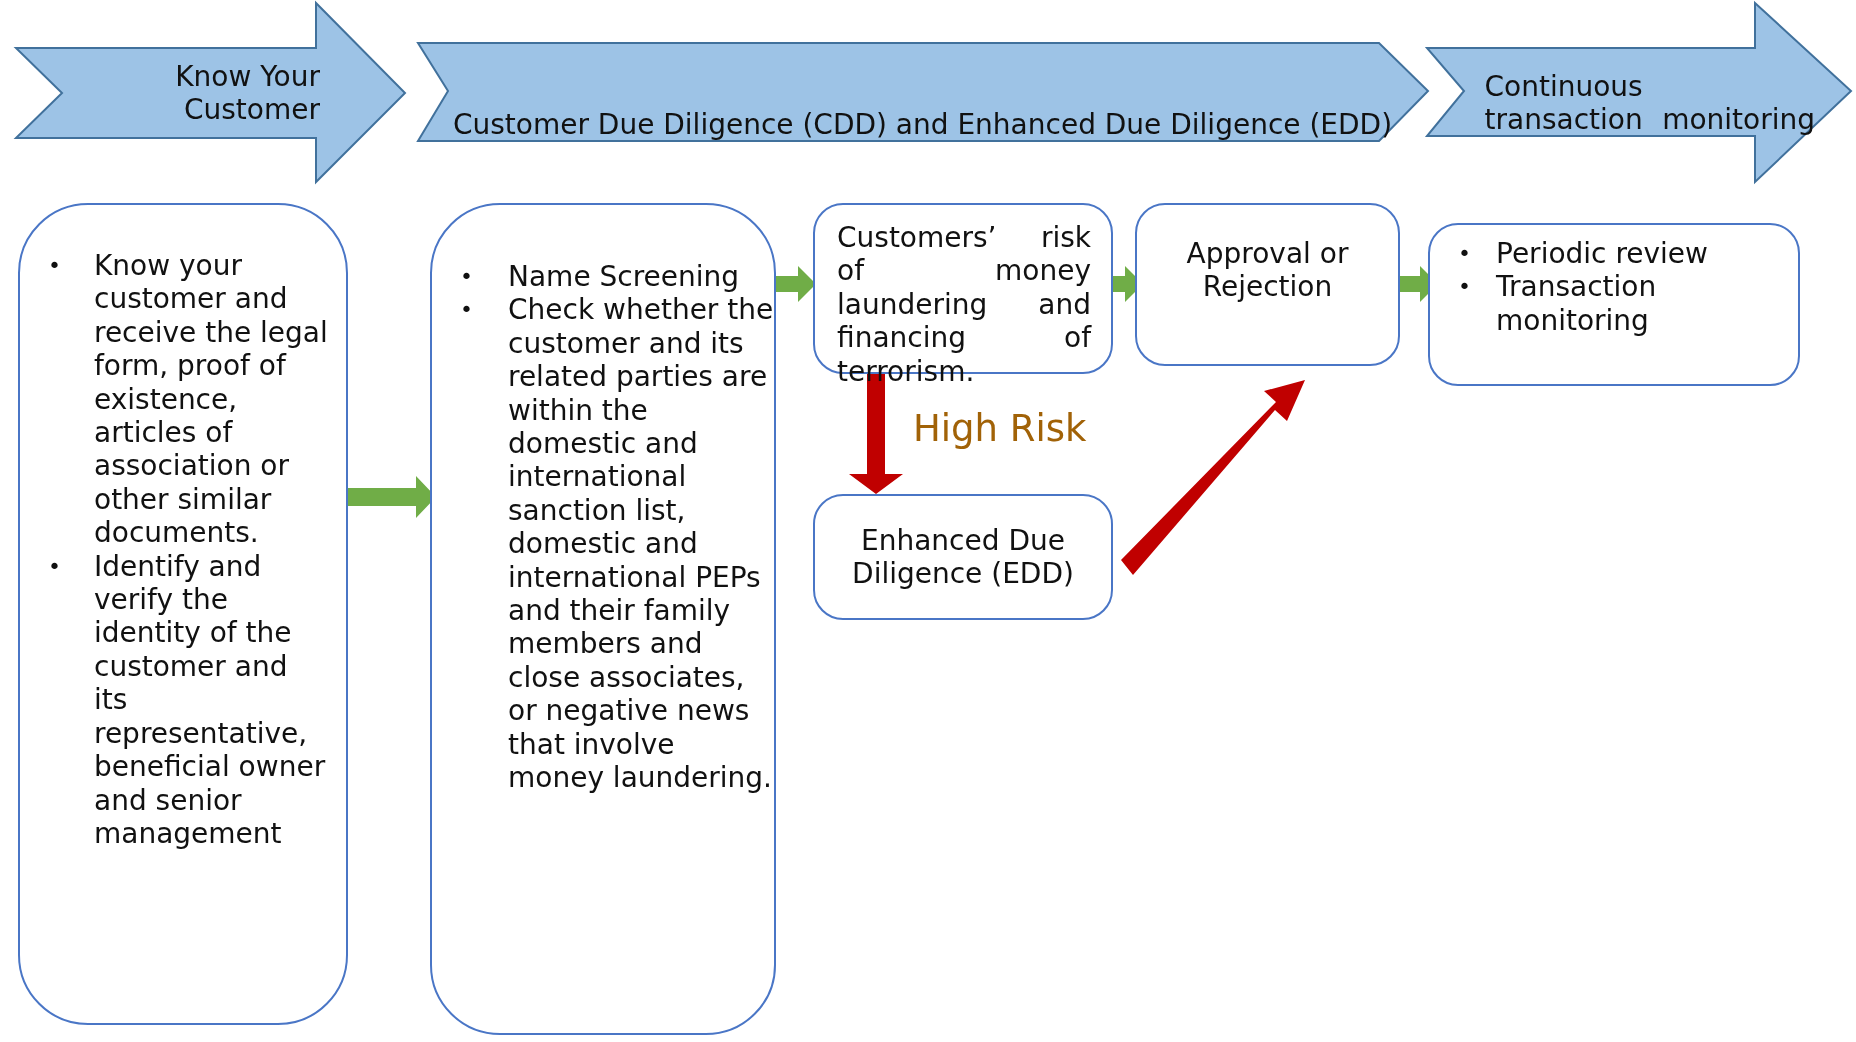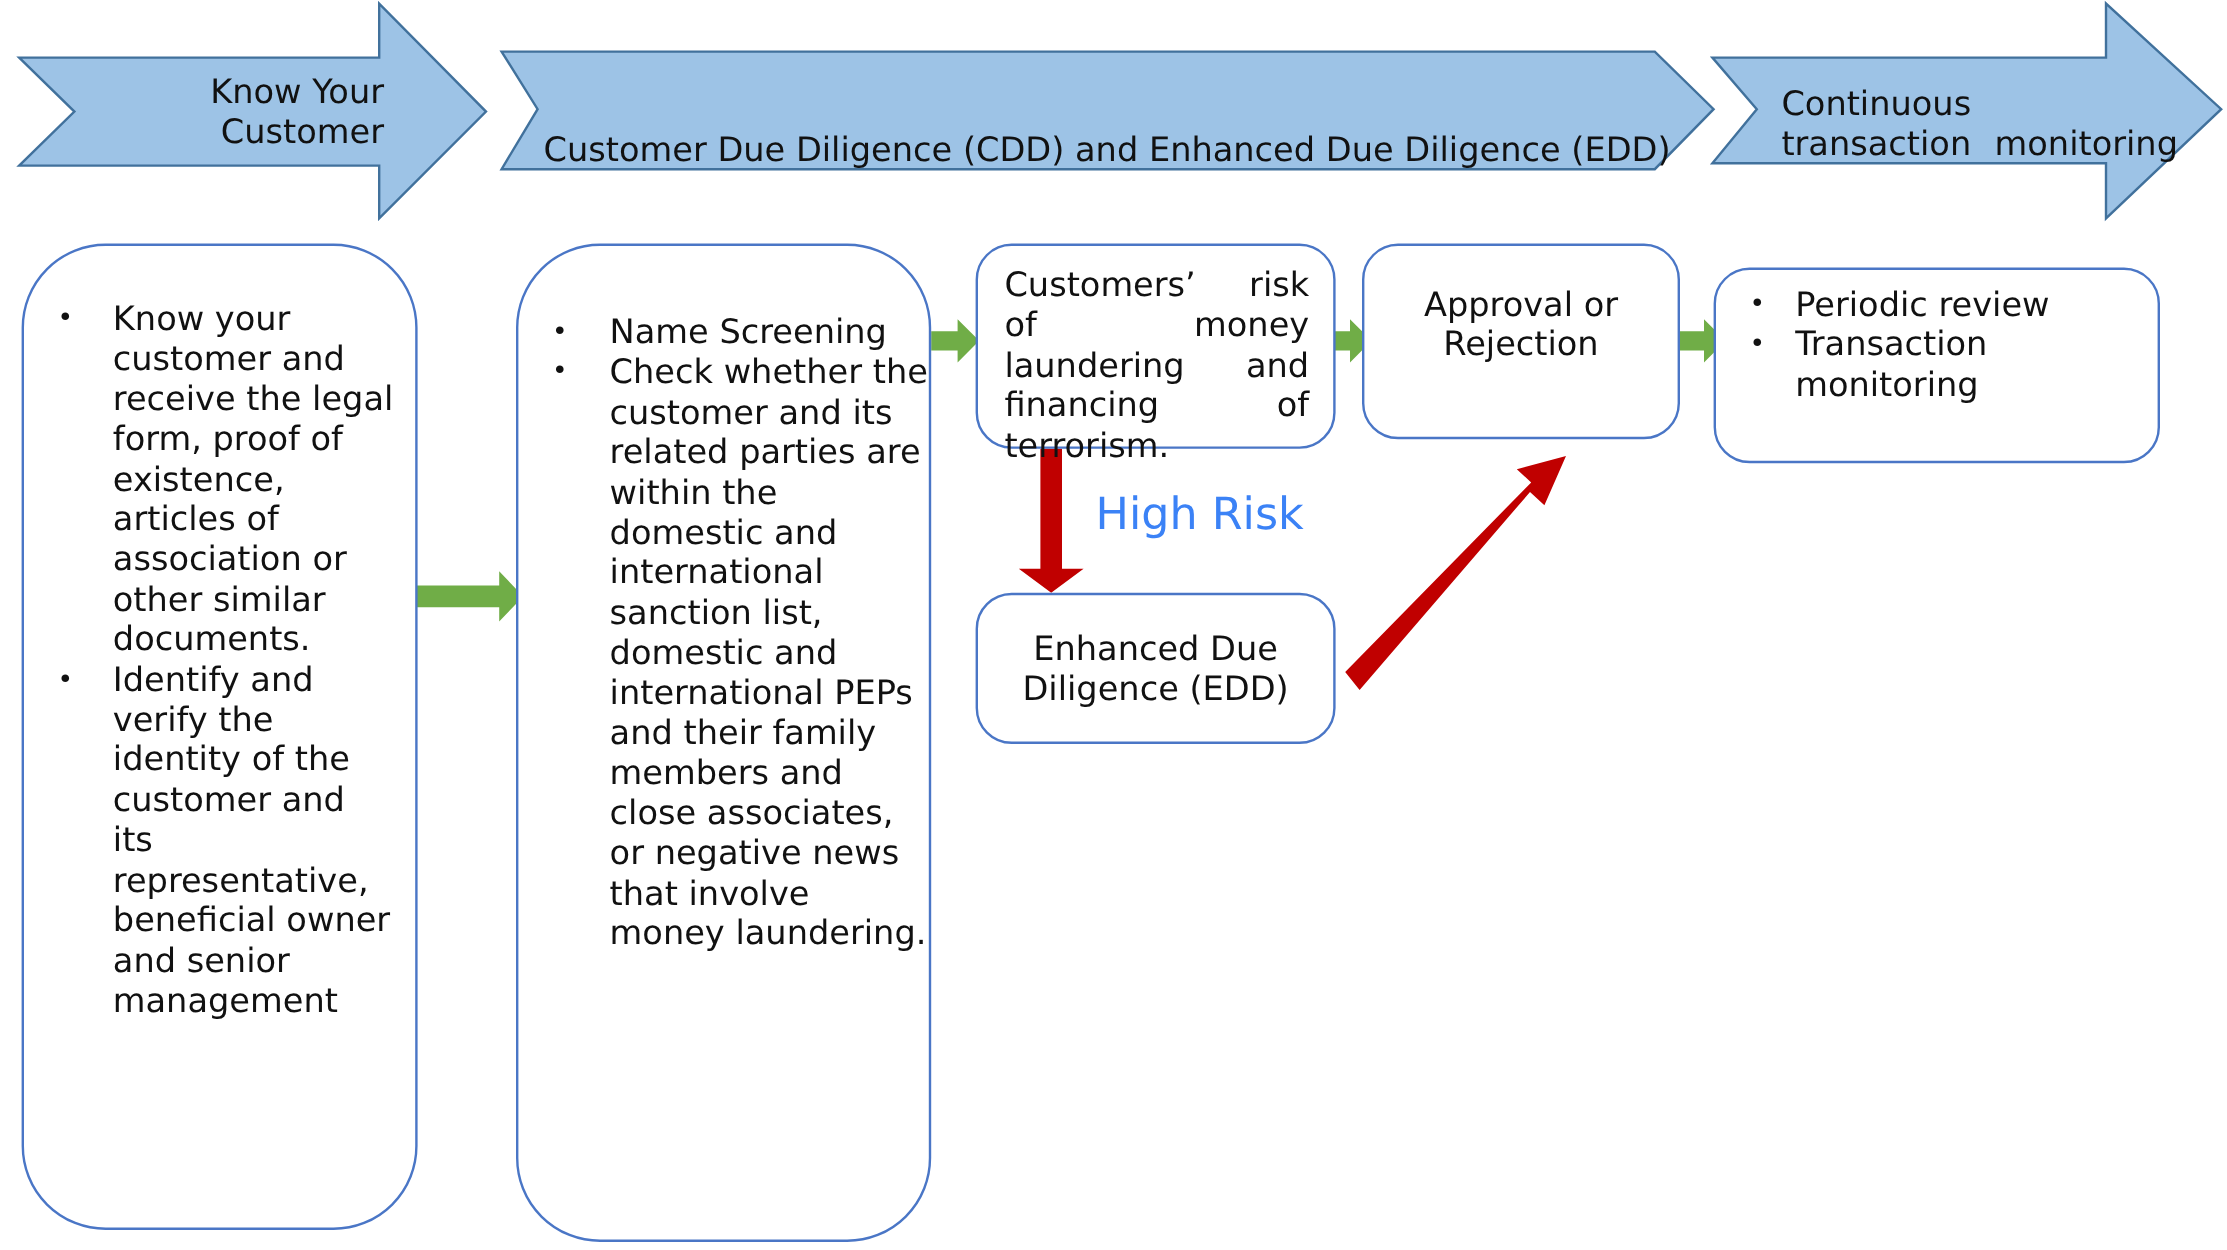--- a/index.html
+++ b/index.html
@@ -8,21 +8,21 @@
   svg.bg { position:absolute; left:0; top:0; }
   .hdr-text { position:absolute; display:flex; align-items:flex-end; justify-content:center;
               text-align:center; font-size:28px; line-height:33px; color:#111; }
   .box { position:absolute; border:2px solid #4a76c6; background:#fff; box-sizing:border-box; }
   .box ul { list-style:none; margin:0; padding:0; }
   .box li { position:relative; padding-left:74px; }
   .box li::before { content:"•"; position:absolute; left:28px; top:0; font-size:22px; }
   .txt { font-size:28px; line-height:33.4px; color:#111; }
   .justify { text-align:justify; }
   .center { display:flex; align-items:center; justify-content:center; text-align:center; }
-  .high-risk { position:absolute; color:#3b82f6; font-size:37px; }
+  .high-risk { position:absolute; color:#a16207; font-size:37px; }
 </style>
 </head>
 <body>
 
 <svg class="bg" width="1856" height="1042" viewBox="0 0 1856 1042">
 
   <polygon points="16,48 316,48 316,3 405,93 316,182 316,138 16,138 62,93" fill="#9dc3e6" stroke="#41719c" stroke-width="2"></polygon>
 
   <polygon points="418,43 1379,43 1428,91 1379,141 418,141 448,91" fill="#9dc3e6" stroke="#41719c" stroke-width="2"></polygon>
 

